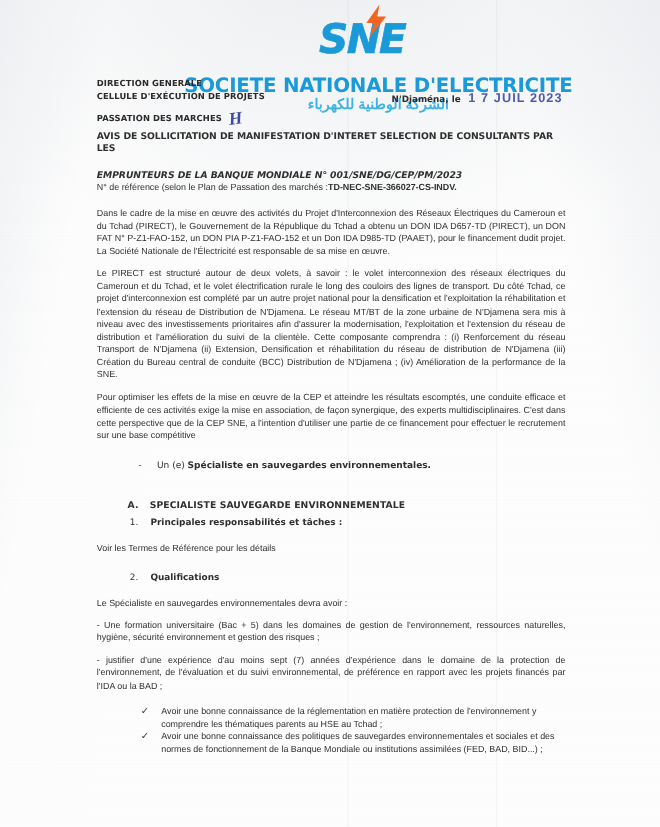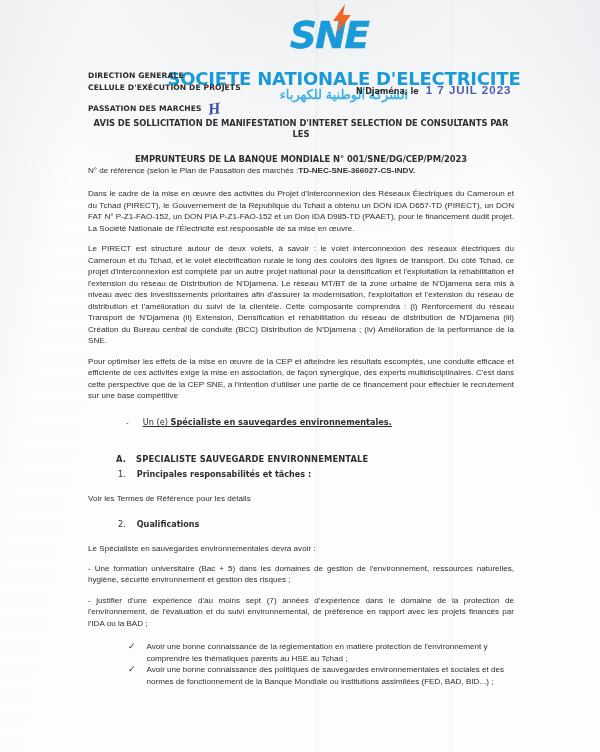--- a/index.html
+++ b/index.html
@@ -160,28 +160,28 @@
   .doc-body {
     position: absolute;
     left: 88px;
     top: 118px;
     width: 426px;
     font-size: 8.1px;
     line-height: 1.42;
     color: #2f2f2f;
   }
   .title-line {
-    text-align: center;
+    text-align: left;
     font-family: "DejaVu Sans", sans-serif;
     font-weight: bold;
     font-size: 8.4px;
     letter-spacing: -0.05px;
     line-height: 1.3;
   }
-  .title-line.t2 { margin-top: 14px; }
+  .title-line.t2 { margin-top: 14px; font-style: italic; }
 
   p.para {
     margin: 0;
     text-align: justify;
     text-justify: inter-word;
   }
   .gap-sm { height: 9px; }
   .gap-md { height: 12px; }
   .gap-lg { height: 16px; }
 
@@ -191,21 +191,20 @@
   .dash-item {
     display: flex;
     gap: 14px;
     padding-left: 38px;
   }
   .dash-item .mark { flex: 0 0 auto; }
   .dash-item .txt {
     font-family: "DejaVu Sans", sans-serif;
     font-weight: bold;
     font-size: 8.2px;
-    text-decoration: underline;
   }
   .dash-item .txt .reg { font-weight: normal; }
 
   .sec-head {
     display: flex;
     gap: 10px;
     padding-left: 28px;
     font-family: "DejaVu Sans", sans-serif;
     font-weight: bold;
     font-size: 8.4px;

